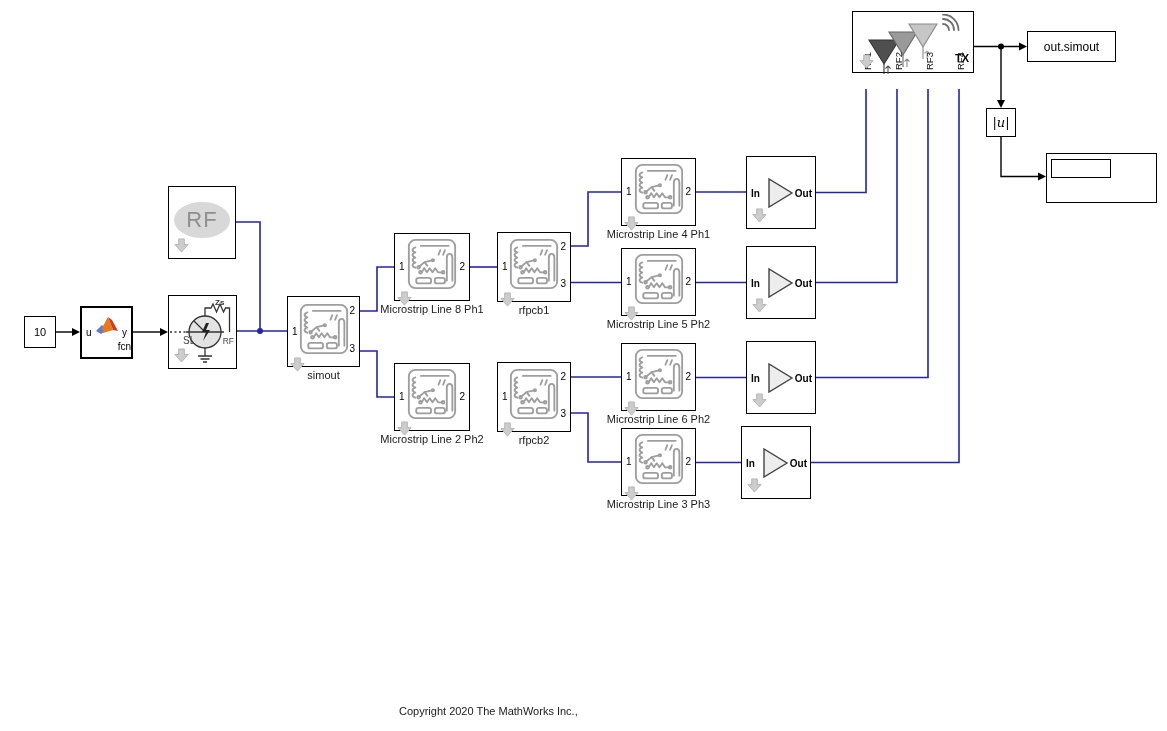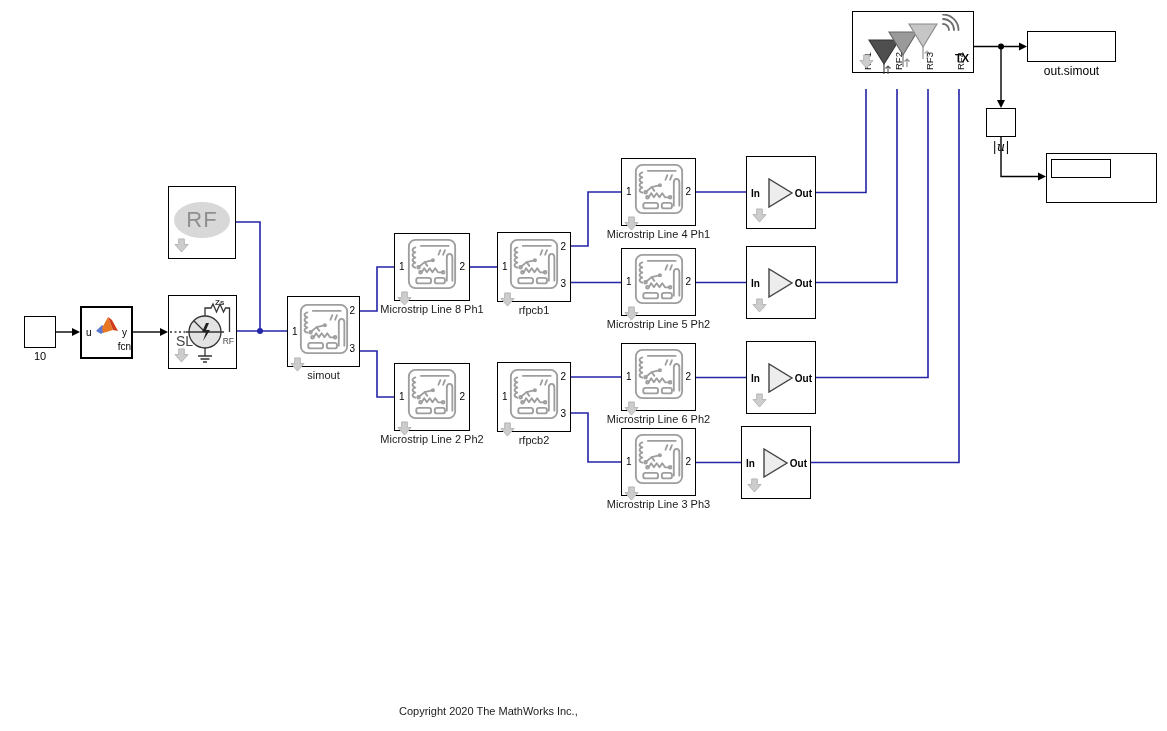--- a/index.html
+++ b/index.html
@@ -17,21 +17,21 @@
   .badge{position:absolute;width:15px;height:15px;}
   .badge-in{left:5px;bottom:5px;}
   .badge-hang{left:2px;bottom:-6px;}
   .badge-ant{left:6px;bottom:3px;}
   .pcb-icon{position:absolute;left:50%;top:46%;transform:translate(-50%,-50%);}
   .amp-io{position:absolute;font-size:10px;top:50%;transform:translateY(-50%);font-weight:bold;}
   .rfoval{position:absolute;left:50%;top:46%;transform:translate(-50%,-50%);
           background:#d8d8d8;border-radius:50%;width:56px;height:36px;
           display:flex;align-items:center;justify-content:center;
           font-size:22px;color:#8f8f8f;letter-spacing:1px;}
-  .txt-center{display:flex;align-items:center;justify-content:center;width:100%;height:100%;margin-top:24px;}
+  .txt-center{display:flex;align-items:center;justify-content:center;width:100%;height:100%;}
   .antlabel{position:absolute;bottom:2px;height:30px;width:14px;
             writing-mode:vertical-rl;transform:rotate(180deg);
             font-size:9.5px;color:#111;display:flex;align-items:center;}
   .txlabel{position:absolute;right:4px;top:40px;font-weight:bold;font-size:11px;}
   .abs-blk{font-family:"DejaVu Serif",serif;font-style:italic;font-size:13px;}
   .inner-rect{position:absolute;left:4px;top:5px;width:58px;height:17px;border:1.3px solid #000;}
   .copyright{position:absolute;left:399px;top:705px;font-size:11px;color:#1a1a1a;}
 </style>
 </head>
 <body>
@@ -133,21 +133,21 @@
         <line x1="1" y1="36" x2="17" y2="36" stroke-dasharray="2,2.5"></line>
         <circle cx="36" cy="36" r="16" fill="#e3e3e3"></circle>
         <line x1="17" y1="36" x2="55" y2="36"></line>
         <line x1="36" y1="36" x2="25" y2="25"></line>
         <path d="M36,52 v8 M29,60 h14 M31.5,63 h9 M34,66 h4"></path>
         <path d="M36,20 v-8 h6 l2,-4 l3.5,8 l3.5,-8 l3.5,8 l2,-4 h4 v24"></path>
       </g>
       <path d="M37,27 l-4,9 h4 l-3,9 7,-11 h-4 l3,-7 z" fill="#222"></path>
       <text x="46" y="9" font-size="8" font-weight="bold" fill="#333" font-family="Liberation Sans,sans-serif">Zs</text>
     </svg>
-    <span class="portnum" style="left:7px;top:40px;font-size:14px;color:#444;">SL</span>
+    <span class="portnum" style="left:14px;top:40px;font-size:10px;color:#444;">SL</span>
     <span class="portnum" style="right:2px;top:40px;font-size:8.5px;color:#444;">RF</span>
     <svg class="badge badge-in">
         <use href="#badge"></use>
       </svg>
   </div>
 
   <div class="blk" style="left:287px;top:296px;width:73px;height:71px;">
     <svg class="pcb-icon" width="50" height="52">
         <use href="#pcb"></use>
       </svg>

